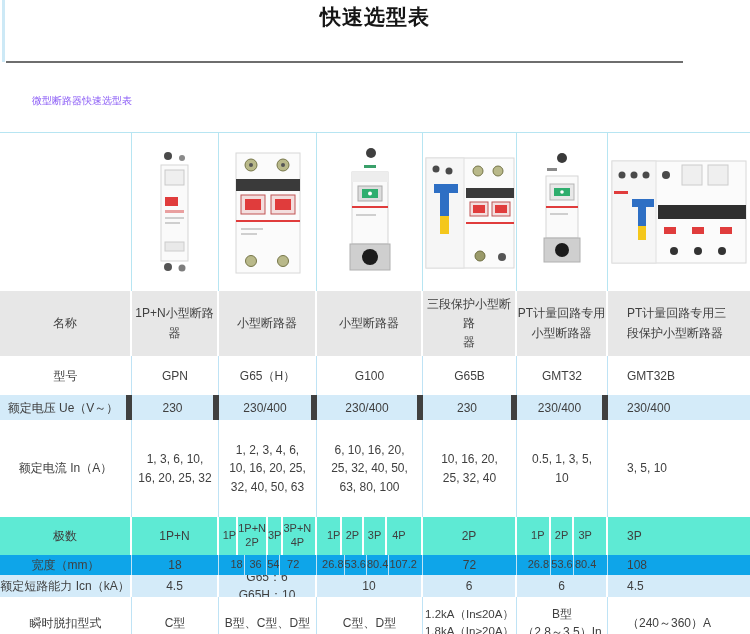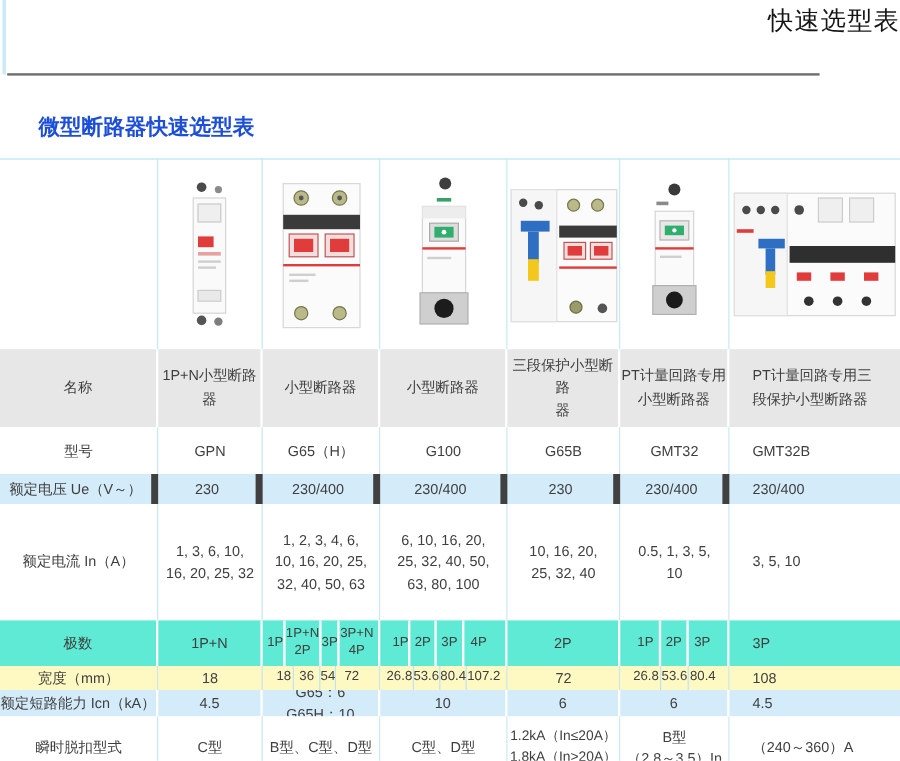--- a/index.html
+++ b/index.html
@@ -1,36 +1,36 @@
 <!DOCTYPE html>
 <html><head>
 <meta charset="utf-8">
 <style>
   html,body{margin:0;padding:0;background:#fff;}
   body{width:750px;height:634px;overflow:hidden;font-family:"Liberation Sans","DejaVu Sans",sans-serif;color:#3f3f3f;}
   .page{position:relative;width:750px;height:634px;background:#fff;}
   .left-edge{position:absolute;left:2px;top:0;width:3px;height:62px;background:#cde9f6;}
-  .title{position:absolute;top:3px;left:0;width:750px;text-align:right;font-size:21px;font-weight:normal;color:#151515;letter-spacing:1px;}
+  .title{position:absolute;top:3px;left:0;width:750px;text-align:center;font-size:21px;font-weight:bold;color:#151515;letter-spacing:1px;}
   .rule{position:absolute;top:61px;left:6px;width:677px;height:2px;background:#6e6e6e;}
-  .subtitle{position:absolute;top:94px;left:32px;font-size:18px;font-weight:bold;color:#1d4ed8;}
+  .subtitle{position:absolute;top:94px;left:32px;font-size:10px;font-weight:normal;color:#8b5cf6;}
   .qtable{position:absolute;top:132px;left:0;width:750px;}
   .row{display:grid;grid-template-columns:132px 87px 98px 106px 94px 91px 142px;width:750px;}
   .cell{box-sizing:border-box;display:flex;align-items:center;justify-content:center;text-align:center;
         font-size:12px;line-height:1.5;white-space:pre-line;overflow:hidden;}
   
   .r-img{height:159px}.r-name{height:65px}.r-model{height:39px}.r-volt{height:25px}
   .r-curr{height:97px}.r-poles{height:38px}.r-width{height:20px}.r-icn{height:22px}.r-trip{height:52px}
   
   .r-img .cell{background:#fff;border-right:1px solid #b7e5f2;border-top:1px solid #b7e5f2;}
   .r-name .cell{background:#e7e7e7;border-right:2px solid #fff;line-height:1.6;}
   .r-model .cell{background:#fff;border-right:1px solid #bfe3f5;}
   .r-volt .cell{background:#d4ebf9;border-right:6px solid #404040;}
   .r-curr .cell{background:#fff;border-right:1px solid #bfe3f5;line-height:1.55;}
   .r-poles .cell{background:#5eead4;border-right:2px solid #fff;}
-  .r-width .cell{background:#fef9c3;border-right:1px solid #bfe3f5;}
+  .r-width .cell{background:#0ea5e9;border-right:1px solid #bfe3f5;}
   .r-icn .cell{background:#d4ebf9;border-right:2px solid #fff;}
   .r-trip .cell{background:#fff;border-right:1px solid #bfe3f5;}
   .row .cell:last-child{border-right:none;}
   
   .parts{display:flex;width:100%;height:100%;padding:10px;}
   .part{display:flex;align-items:center;justify-content:center;text-align:center;font-size:11px;
         line-height:1.25;white-space:pre-line;box-sizing:border-box;}
   .r-poles .part{border-right:2px solid #fff;}
   .r-width .part{border-right:1px solid #bfe3f5;}
   .parts .part:last-child{border-right:none;}

